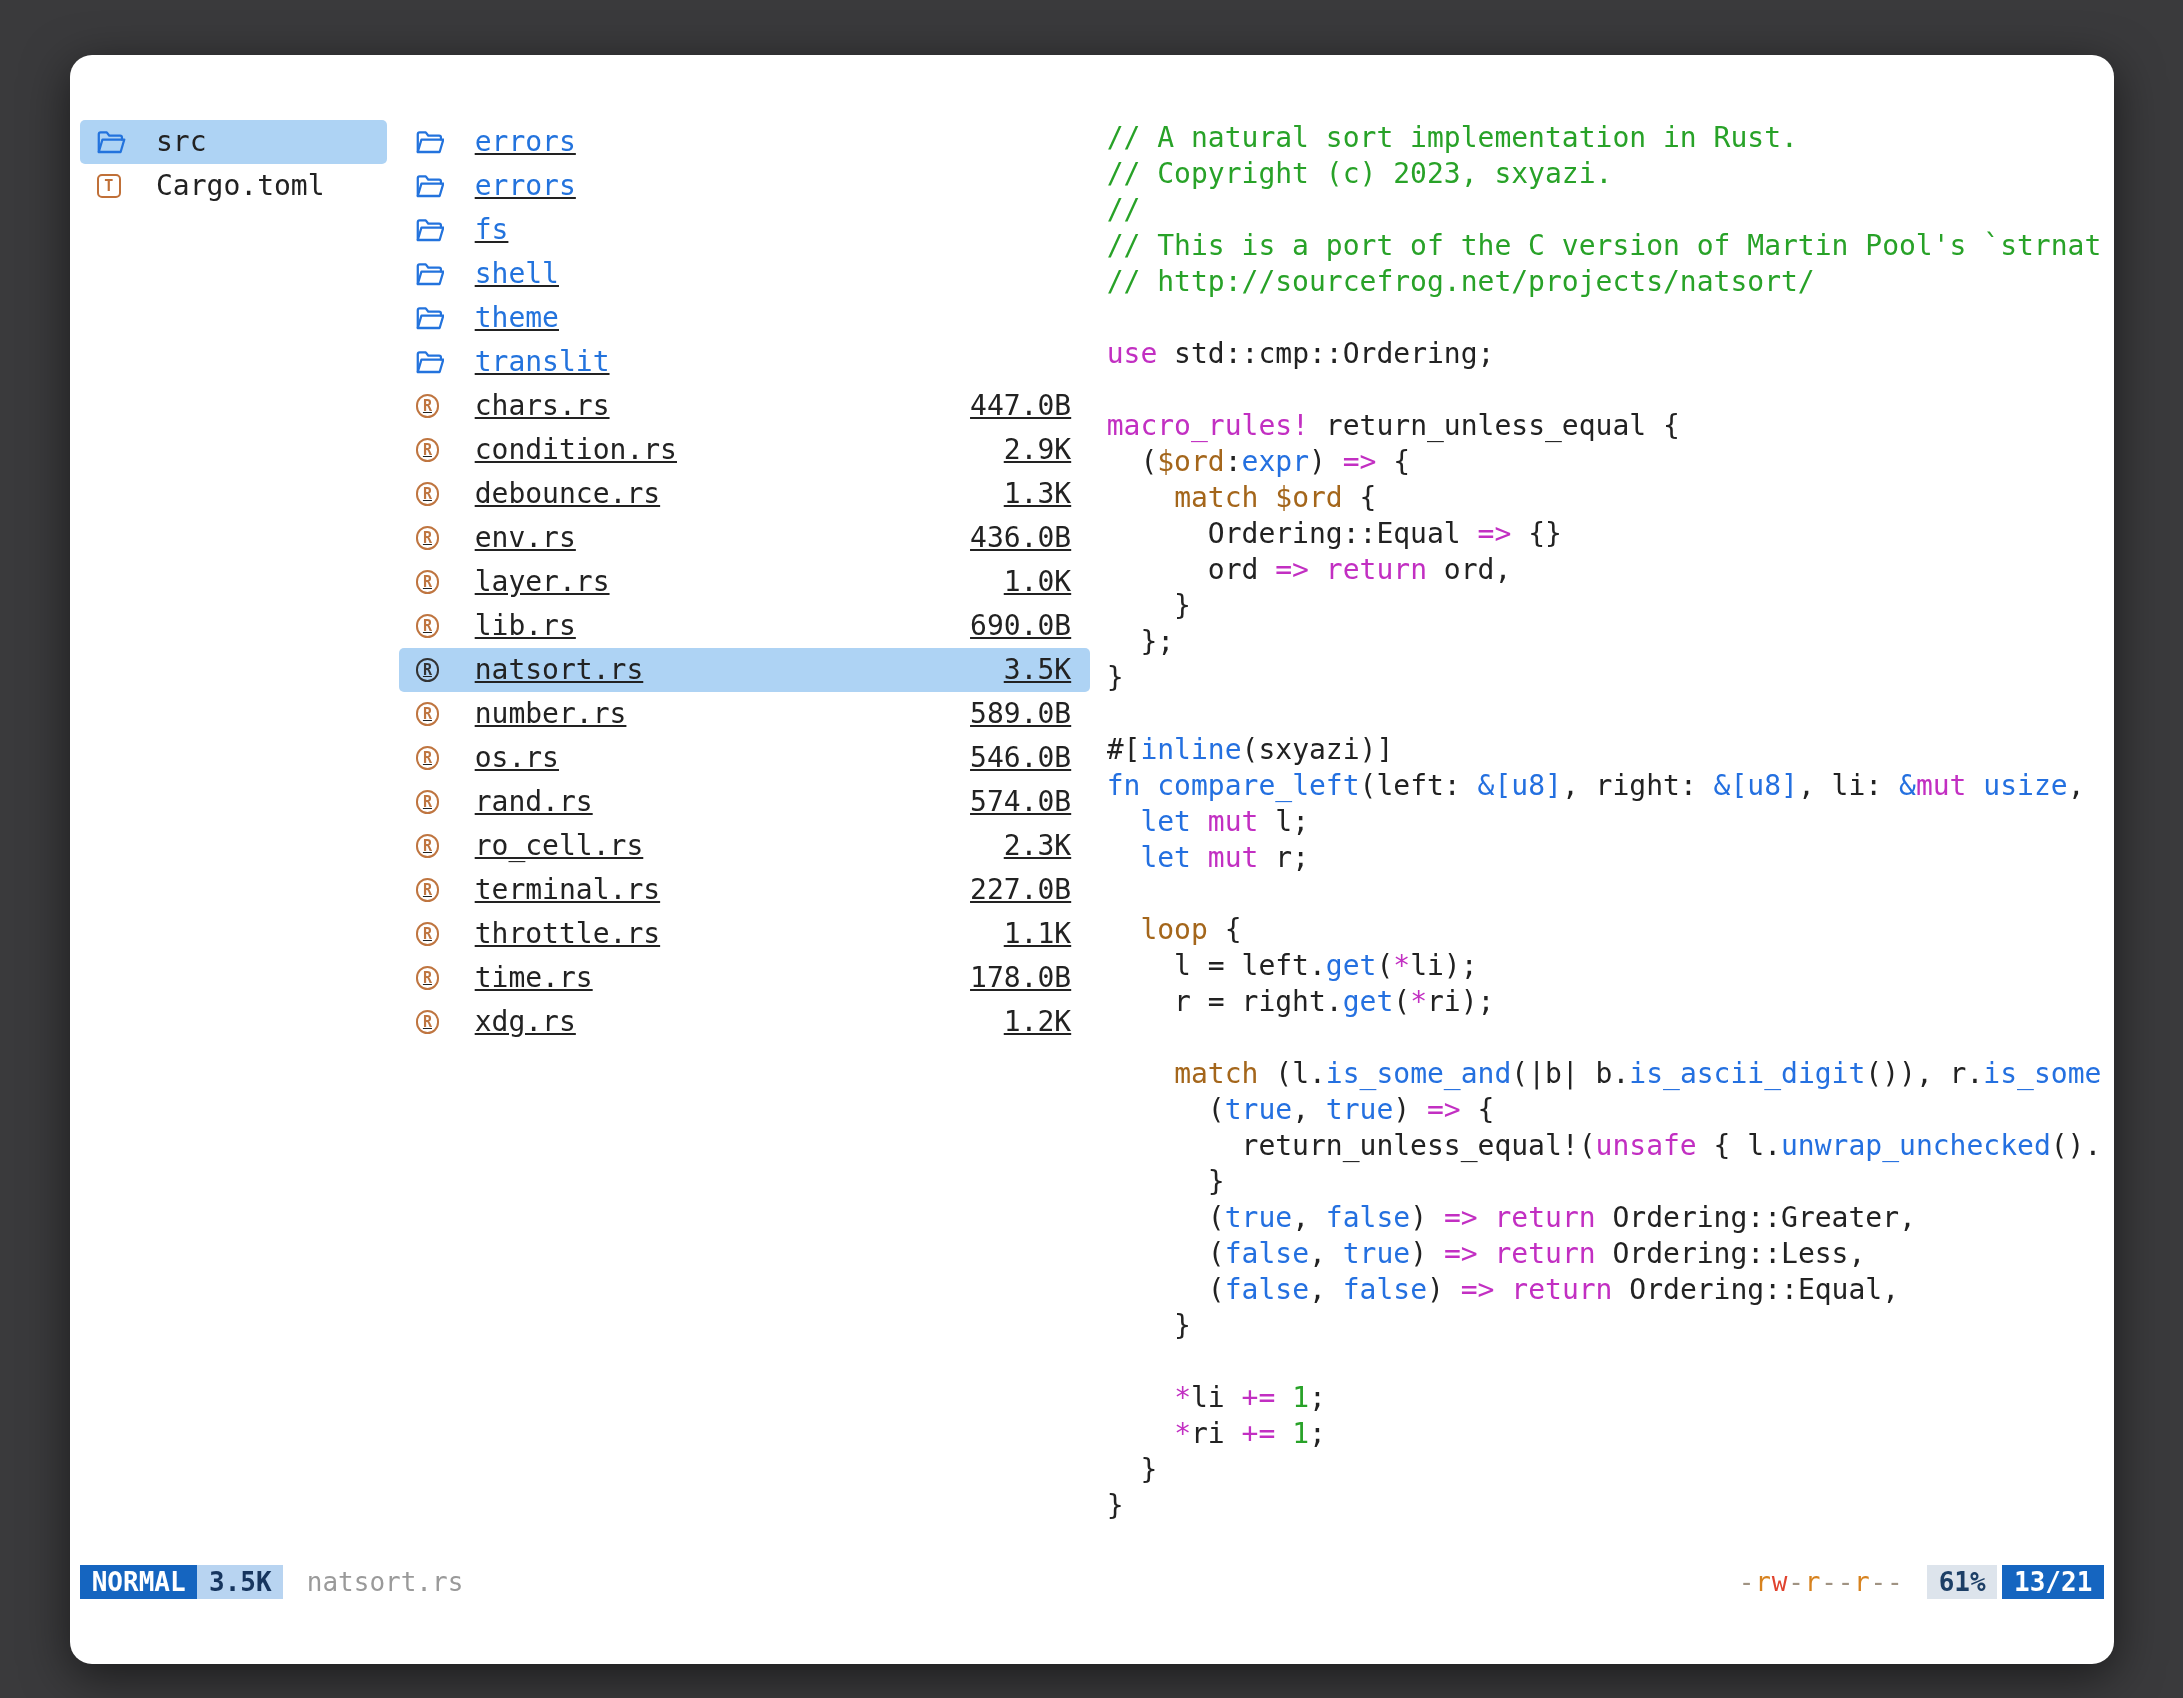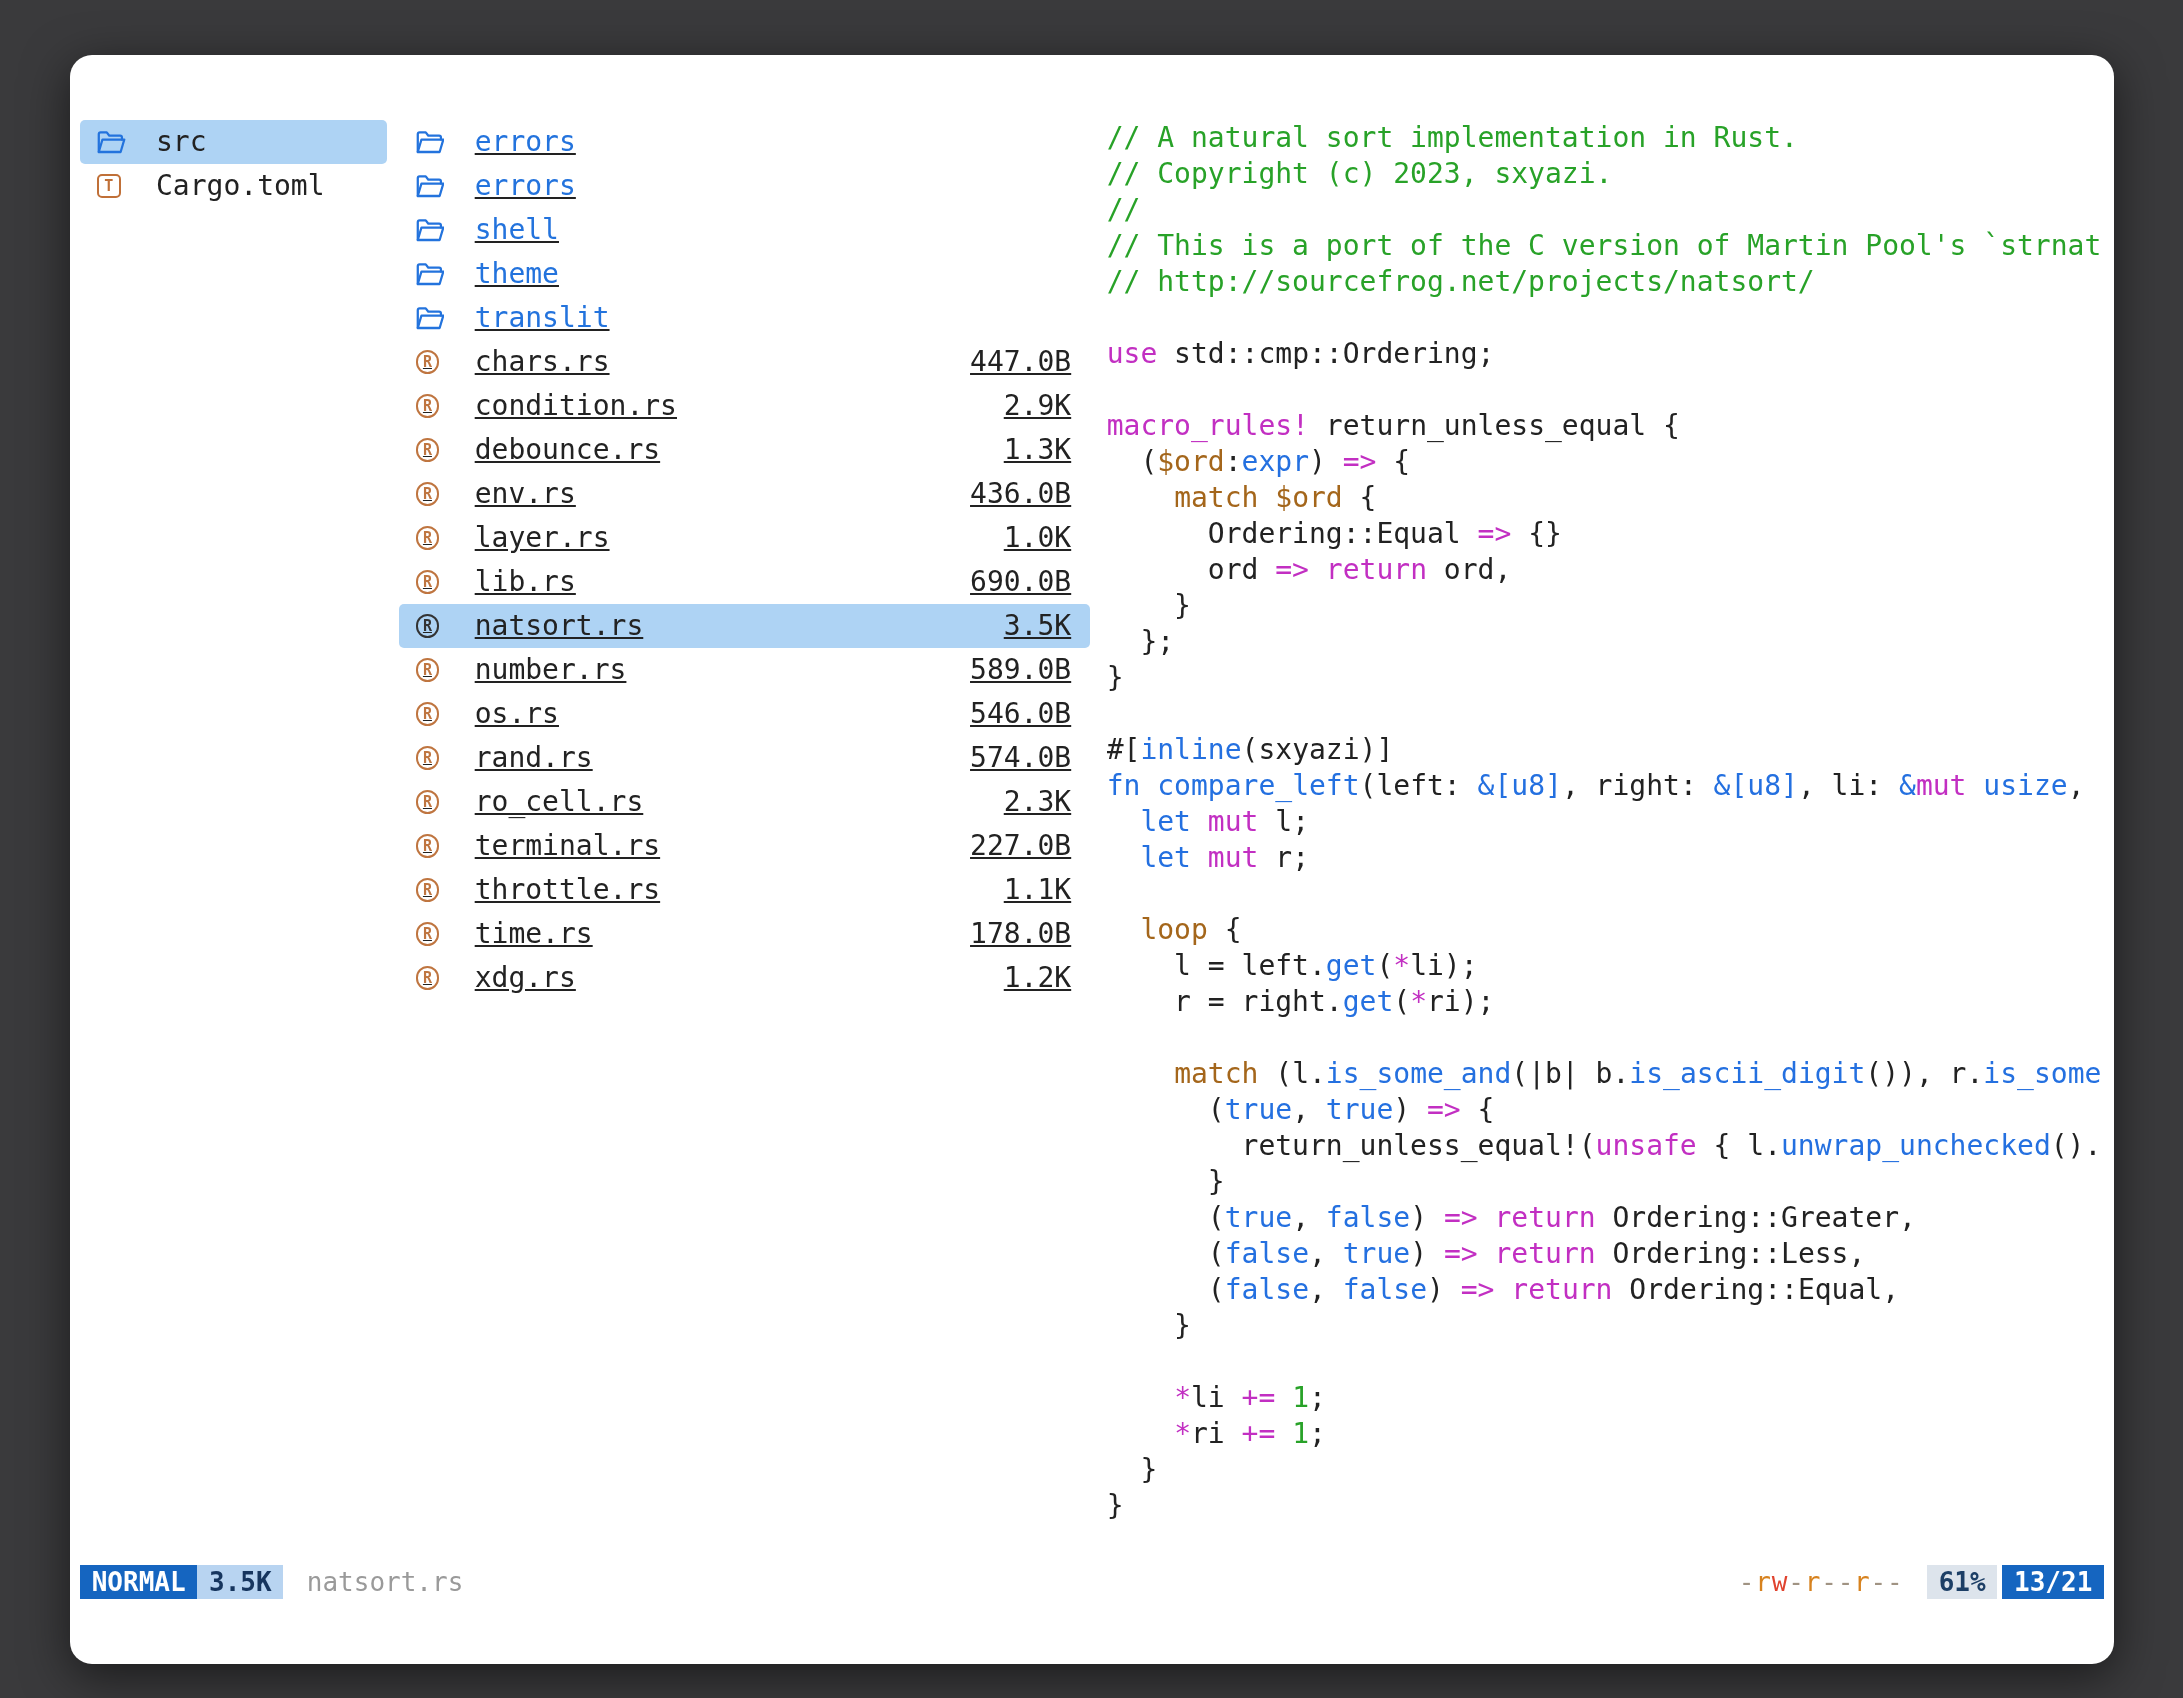--- a/index.html
+++ b/index.html
@@ -127,20 +127,24 @@
       </div>
     <div class="pane pane-current" id="current-list">
         <div class="row is-dir"><span class="ficon ic-folder"><svg width="28.5" height="25" viewBox="0 0 24 21" fill="none" stroke="currentColor" stroke-width="1.9" stroke-linejoin="round" stroke-linecap="round">
               <path d="M1.5 18.5 V3.5 Q1.5 2 3 2 h5.2 l2.2 2.8 h9.1 q1.5 0 1.5 1.5 v1.7"></path>
               <path d="M1.5 18.5 L4.6 8 H23 l-3.1 10.5 Z"></path>
             </svg></span><span class="label">errors</span></div>
         <div class="row is-dir"><span class="ficon ic-folder"><svg width="28.5" height="25" viewBox="0 0 24 21" fill="none" stroke="currentColor" stroke-width="1.9" stroke-linejoin="round" stroke-linecap="round">
               <path d="M1.5 18.5 V3.5 Q1.5 2 3 2 h5.2 l2.2 2.8 h9.1 q1.5 0 1.5 1.5 v1.7"></path>
               <path d="M1.5 18.5 L4.6 8 H23 l-3.1 10.5 Z"></path>
             </svg></span><span class="label">errors</span></div>
+        <div class="row is-dir"><span class="ficon ic-folder"><svg width="28.5" height="25" viewBox="0 0 24 21" fill="none" stroke="currentColor" stroke-width="1.9" stroke-linejoin="round" stroke-linecap="round">
+              <path d="M1.5 18.5 V3.5 Q1.5 2 3 2 h5.2 l2.2 2.8 h9.1 q1.5 0 1.5 1.5 v1.7"></path>
+              <path d="M1.5 18.5 L4.6 8 H23 l-3.1 10.5 Z"></path>
+            </svg></span><span class="label">fs</span></div>
         <div class="row is-dir"><span class="ficon ic-folder"><svg width="28.5" height="25" viewBox="0 0 24 21" fill="none" stroke="currentColor" stroke-width="1.9" stroke-linejoin="round" stroke-linecap="round">
               <path d="M1.5 18.5 V3.5 Q1.5 2 3 2 h5.2 l2.2 2.8 h9.1 q1.5 0 1.5 1.5 v1.7"></path>
               <path d="M1.5 18.5 L4.6 8 H23 l-3.1 10.5 Z"></path>
             </svg></span><span class="label">shell</span></div>
         <div class="row is-dir"><span class="ficon ic-folder"><svg width="28.5" height="25" viewBox="0 0 24 21" fill="none" stroke="currentColor" stroke-width="1.9" stroke-linejoin="round" stroke-linecap="round">
               <path d="M1.5 18.5 V3.5 Q1.5 2 3 2 h5.2 l2.2 2.8 h9.1 q1.5 0 1.5 1.5 v1.7"></path>
               <path d="M1.5 18.5 L4.6 8 H23 l-3.1 10.5 Z"></path>
             </svg></span><span class="label">theme</span></div>
         <div class="row is-dir"><span class="ficon ic-folder"><svg width="28.5" height="25" viewBox="0 0 24 21" fill="none" stroke="currentColor" stroke-width="1.9" stroke-linejoin="round" stroke-linecap="round">
               <path d="M1.5 18.5 V3.5 Q1.5 2 3 2 h5.2 l2.2 2.8 h9.1 q1.5 0 1.5 1.5 v1.7"></path>

